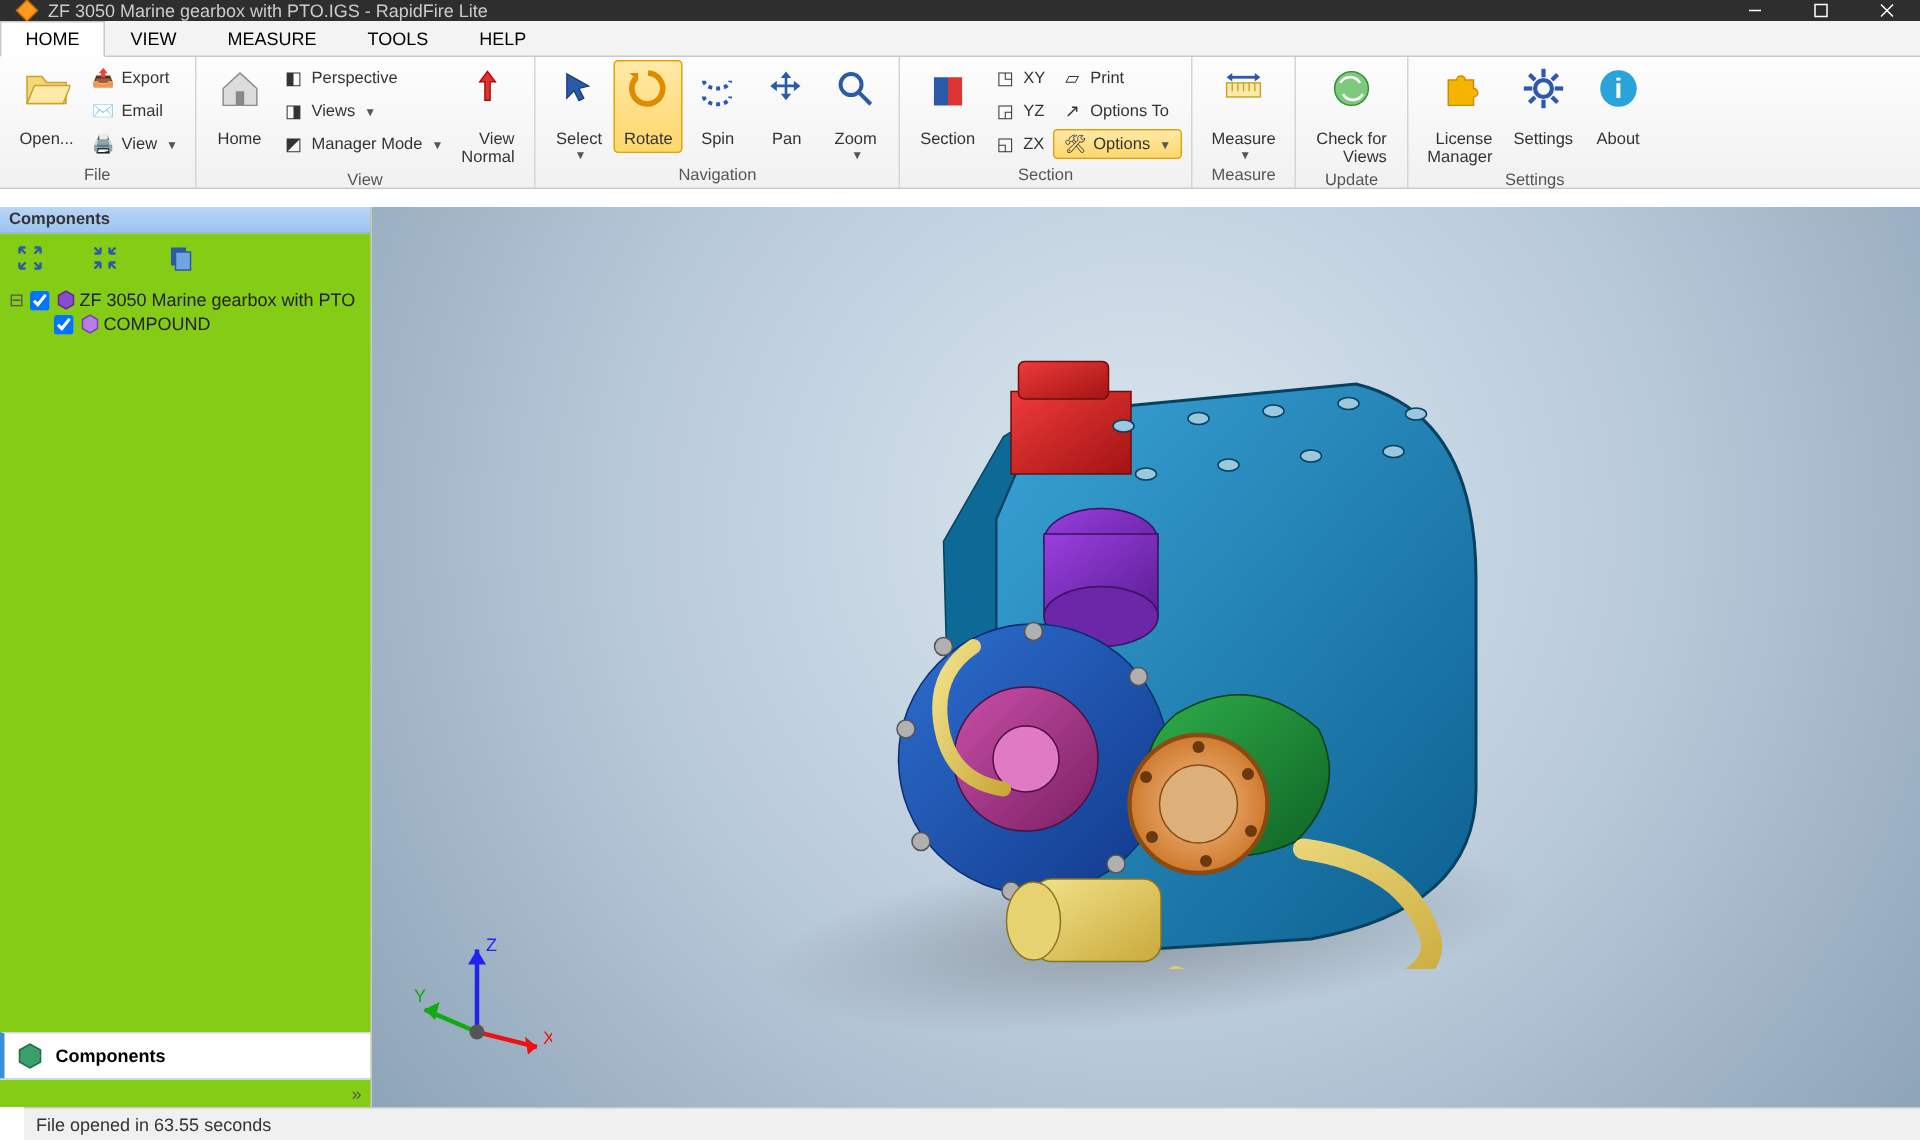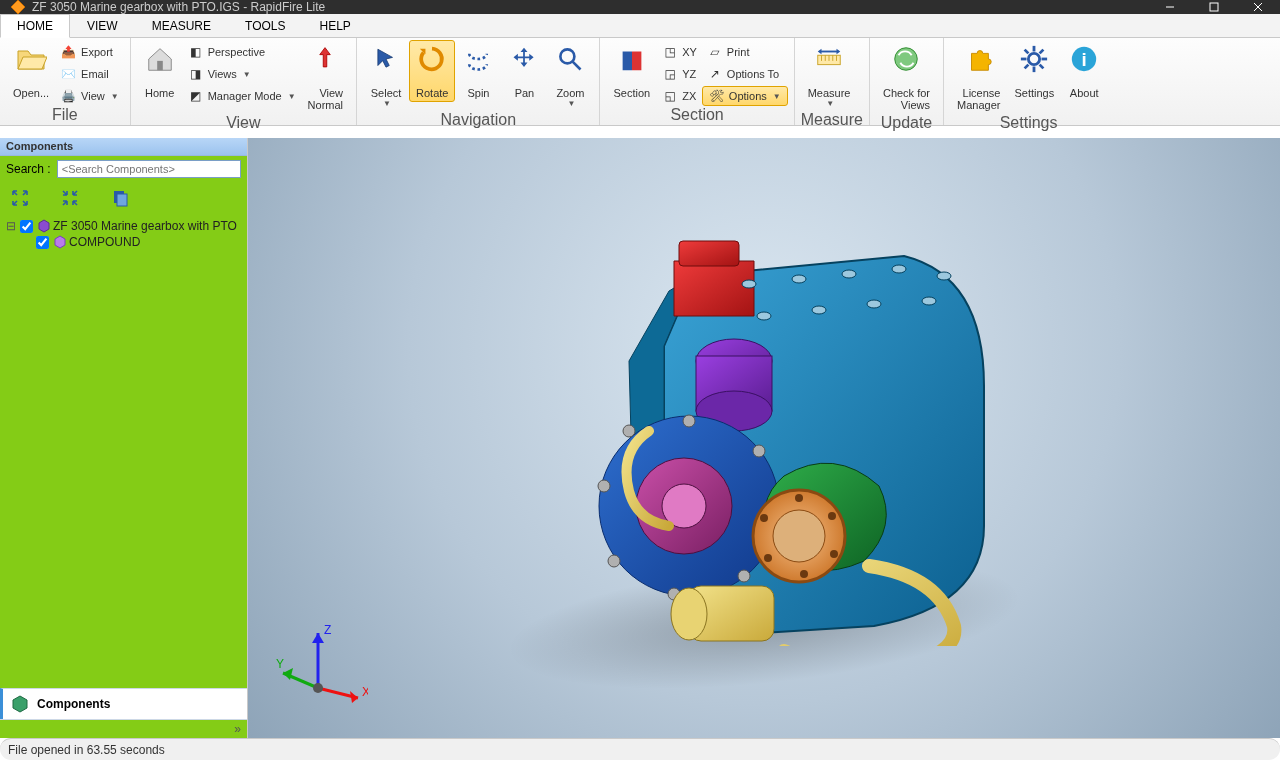--- a/index.html
+++ b/index.html
@@ -8,21 +8,21 @@
   .titlebar .title-text { flex:1; }
   .titlebar .win-btns { display:flex; }
   .titlebar .win-btn { width:44px; height:26px; display:flex; align-items:center; justify-content:center; color:#fff; }
   .app-icon { width:16px; height:16px; margin-right:6px; display:inline-block; }
   .tabstrip { height:24px; background:#f3f3f3; border-bottom:1px solid #c9c9c9; display:flex; align-items:flex-end; font-size:12px; }
   .tabstrip .tab { padding:4px 16px; cursor:pointer; border:1px solid transparent; position:relative; top:1px; }
   .tabstrip .tab.active { background:#fff; border:1px solid #c9c9c9; border-bottom:1px solid #fff; }
   .ribbon { height:88px; background:linear-gradient(#fdfdfd,#f1f1f1); border-bottom:1px solid #c9c9c9; display:flex; align-items:stretch; font-size:11px; }
   .ribbon-group { display:flex; flex-direction:column; padding:2px 6px 0 6px; border-right:1px solid #d5d5d5; }
   .ribbon-group .group-body { flex:1; display:flex; align-items:flex-start; }
-  .ribbon-group .group-title { text-align:center; color:#555; font-size:16px; padding-bottom:2px; }
+  .ribbon-group .group-title { text-align:center; color:#555; font-size:11px; padding-bottom:2px; }
   .big-btn { display:flex; flex-direction:column; align-items:center; justify-content:flex-start; padding:2px 6px; border:1px solid transparent; border-radius:3px; min-width:46px; }
   .big-btn .ic { width:32px; height:32px; display:flex; align-items:center; justify-content:center; font-size:26px; }
   .big-btn .lbl { text-align:right; line-height:1.1; margin-top:12px; color:#333; }
   .big-btn .lbl.two { white-space:pre-line; }
   .big-btn.active { background:linear-gradient(#ffe9a8,#ffd76b); border-color:#e0a300; }
   .sm-col { display:flex; flex-direction:column; gap:2px; justify-content:flex-start; padding-top:2px; }
   .sm-btn { display:flex; align-items:center; gap:4px; padding:1px 4px; border:1px solid transparent; border-radius:3px; color:#333; white-space:nowrap; }
   .sm-btn .sic { width:16px; height:16px; display:inline-flex; align-items:center; justify-content:center; font-size:12px; }
   .sm-btn.opt { background:linear-gradient(#ffe9a8,#ffd76b); border-color:#e0a300; padding:1px 6px; }
   .caret { font-size:8px; margin-left:2px; color:#555; }
@@ -37,21 +37,21 @@
   .tree-row { display:flex; align-items:center; gap:2px; padding:1px 0; }
   .tree-row .exp { width:10px; text-align:center; color:#555; cursor:pointer; }
   .tree-row input[type=checkbox] { margin:0 2px; }
   .cube-ic { width:14px; height:14px; display:inline-block; }
   .side-tabs { }
   .side-tab { display:flex; align-items:center; gap:8px; padding:6px 8px; border-top:1px solid #cdd8e6; background:#f4f8fd; cursor:pointer; }
   .side-tab.active { background:#fff; font-weight:bold; border-left:3px solid #3b8fd8; }
   .side-tab .stico { width:18px; height:18px; }
   .collapse-bar { text-align:right; padding:2px 6px; border-top:1px solid #cdd8e6; color:#555; }
   .viewport { flex:1; position:relative; background:radial-gradient(circle at 50% 35%, #dbe7f1 0%, #b7c8d8 55%, #8ea4b8 100%); overflow:hidden; }
-  .statusbar { position:absolute; bottom:0; left:0; right:0; height:22px; background:#f0f0f0; border-top:1px solid #c9c9c9; font-size:12px; display:flex; align-items:center; padding:0 8px; color:#333;border-radius:11px; }
+  .statusbar { position:absolute; bottom:0; left:16px; right:0; height:22px; background:#f0f0f0; border-top:1px solid #c9c9c9; font-size:12px; display:flex; align-items:center; padding:0 8px; color:#333; }
   .triad { position:absolute; left:20px; bottom:20px; width:100px; height:100px; }
   .model-shadow { position:absolute; left:50%; top:75%; width:520px; height:120px; transform:translate(-50%,-20%) rotate(-6deg); background:radial-gradient(ellipse, rgba(0,0,0,0.25), rgba(0,0,0,0) 70%); }
   .model { position:absolute; left:50%; top:48%; transform:translate(-50%,-50%); width:500px; height:440px; }
 </style>
 </head>
 <body>
 
 <div class="titlebar">
   <span class="app-icon">
     <svg viewBox="0 0 16 16">
@@ -333,24 +333,20 @@
       </div>
     </div>
     <div class="group-title">Settings</div>
   </div>
 
 </div>
 
 <div class="workarea">
   <div class="sidebar">
     <div class="panel-header">Components</div>
-    <div class="search-row">
-      <span>Search :</span>
-      <input type="text" placeholder="&lt;Search Components&gt;" style="">
-    </div>
     <div class="tool-row">
       <span class="tico">
           <svg viewBox="0 0 20 20">
             <path d="M3 3l4 4M3 3v4M3 3h4 M17 3l-4 4M17 3v4M17 3h-4 M3 17l4-4M3 17v-4M3 17h4 M17 17l-4-4M17 17v-4M17 17h-4" stroke="#2a5aa8" stroke-width="1.6" fill="none"></path>
           </svg>
         </span>
       <span class="tico">
           <svg viewBox="0 0 20 20">
             <path d="M7 7L3 3M7 7V3M7 7H3 M13 7l4-4M13 7V3M13 7h4 M7 13l-4 4M7 13v4M7 13H3 M13 13l4 4M13 13v4M13 13h4" stroke="#2a5aa8" stroke-width="1.6" fill="none"></path>
           </svg>

